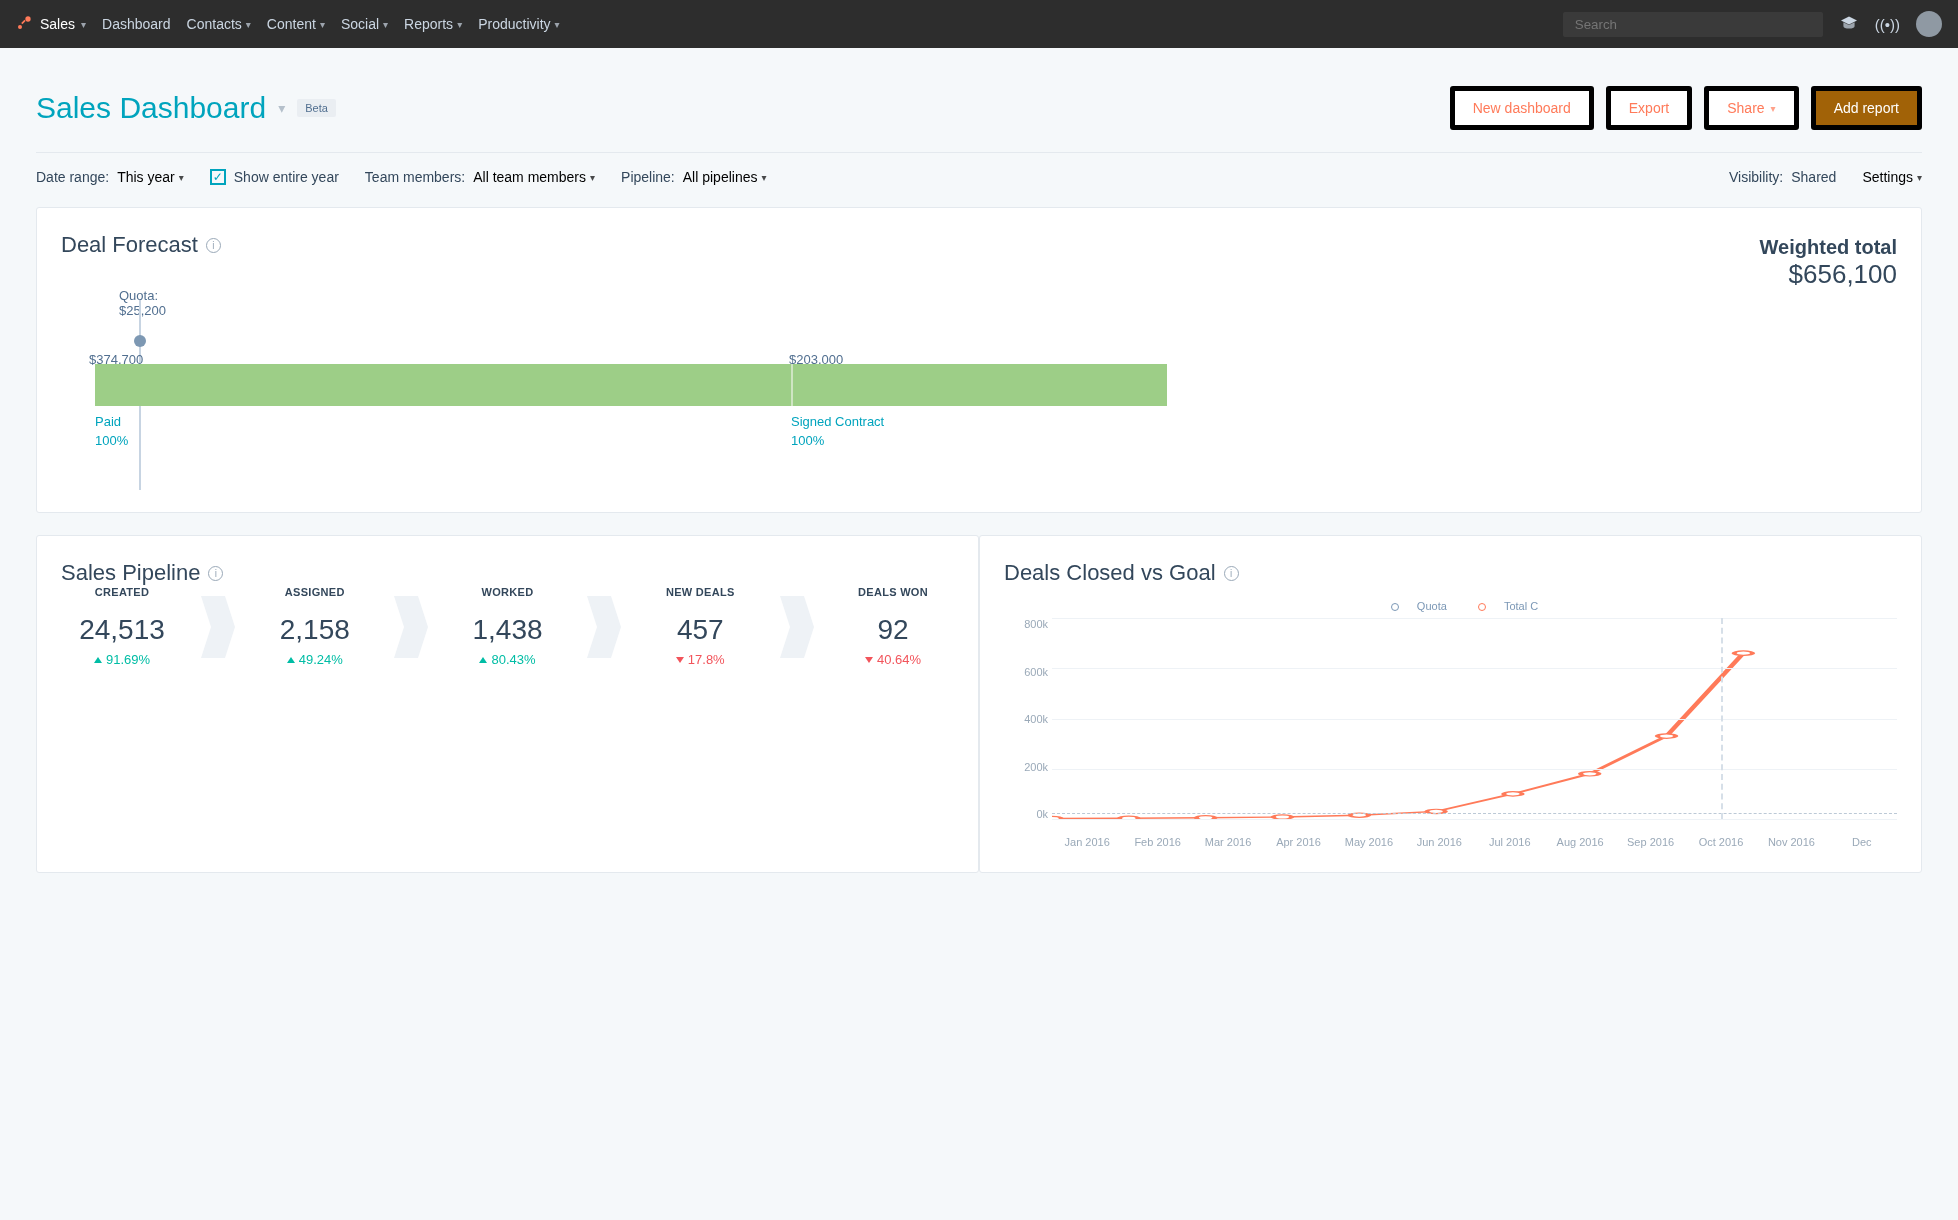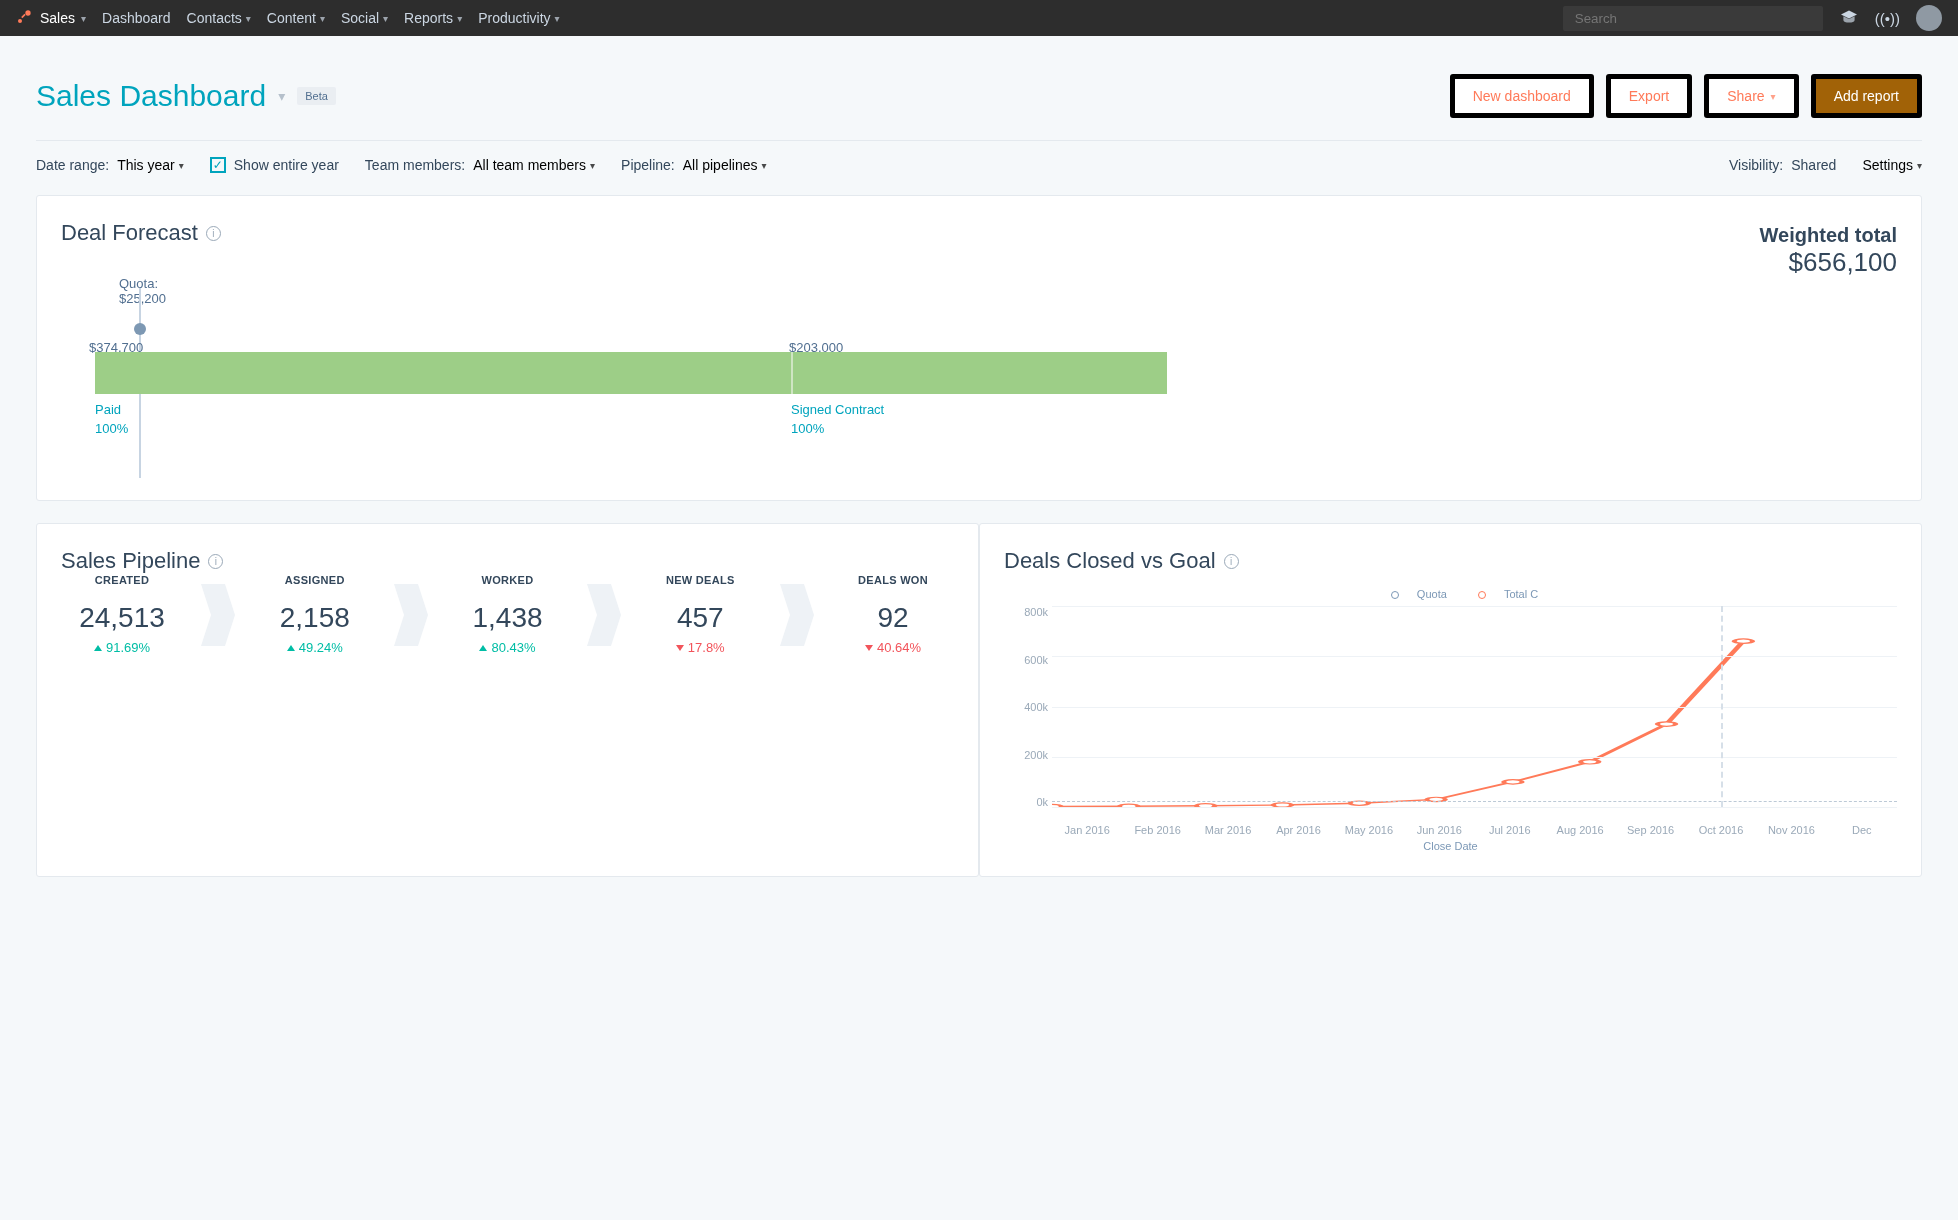--- a/index.html
+++ b/index.html
@@ -5,21 +5,21 @@
   * { box-sizing: border-box; margin: 0; padding: 0; }
   body {
     font-family: -apple-system, BlinkMacSystemFont, "Segoe UI", Helvetica, Arial, sans-serif;
     background: #f5f8fa;
     color: #33475b;
     font-size: 14px;
   }
   
   .topnav {
     background: #2d2d2d;
-    height: 36px;
+    height: 48px;
     display: flex;
     align-items: center;
     padding: 0 16px;
     color: #cbd6e2;
   }
   .topnav .logo { color: #ff7a59; font-weight: 700; margin-right: 8px; }
   .topnav .brand { color: #fff; margin-right: 6px; }
   .topnav .nav-items { display: flex; gap: 16px; margin-left: 16px; }
   .topnav .nav-item { cursor: pointer; display: flex; align-items: center; gap: 4px; color:#cbd6e2; }
   .topnav .spacer { flex: 1; }
@@ -378,17 +378,16 @@
               <span>May 2016</span>
               <span>Jun 2016</span>
               <span>Jul 2016</span>
               <span>Aug 2016</span>
               <span>Sep 2016</span>
               <span>Oct 2016</span>
               <span>Nov 2016</span>
               <span>Dec</span>
             </div>
         </div>
-        <div class="xlabel-title">Close Date</div>
       </div>
     </div>
   </div>
 </div>
 
 </body></html>

